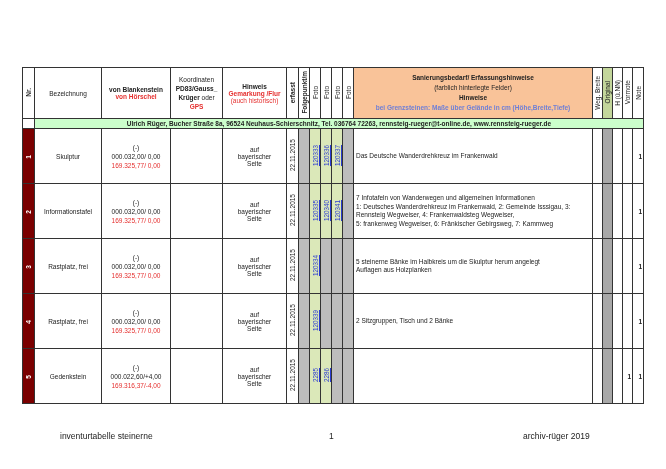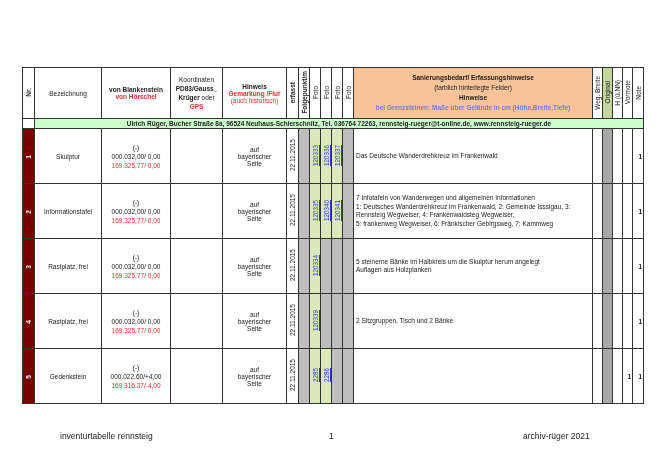--- a/index.html
+++ b/index.html
@@ -214,15 +214,15 @@
         <td class="rem"></td>
         <td></td>
         <td class="dg"></td>
         <td></td>
         <td class="note">1</td>
         <td class="note">1</td>
       </tr>
     </tbody>
 </table>
 
-<div class="footer" style="left:60px">inventurtabelle rennsteig</div>
+<div class="footer" style="left:60px">inventurtabelle steinerne</div>
 <div class="footer" style="left:329px">1</div>
-<div class="footer" style="left:523px">archiv-rüger 2021</div>
+<div class="footer" style="left:523px">archiv-rüger 2019</div>
 
 </body></html>

